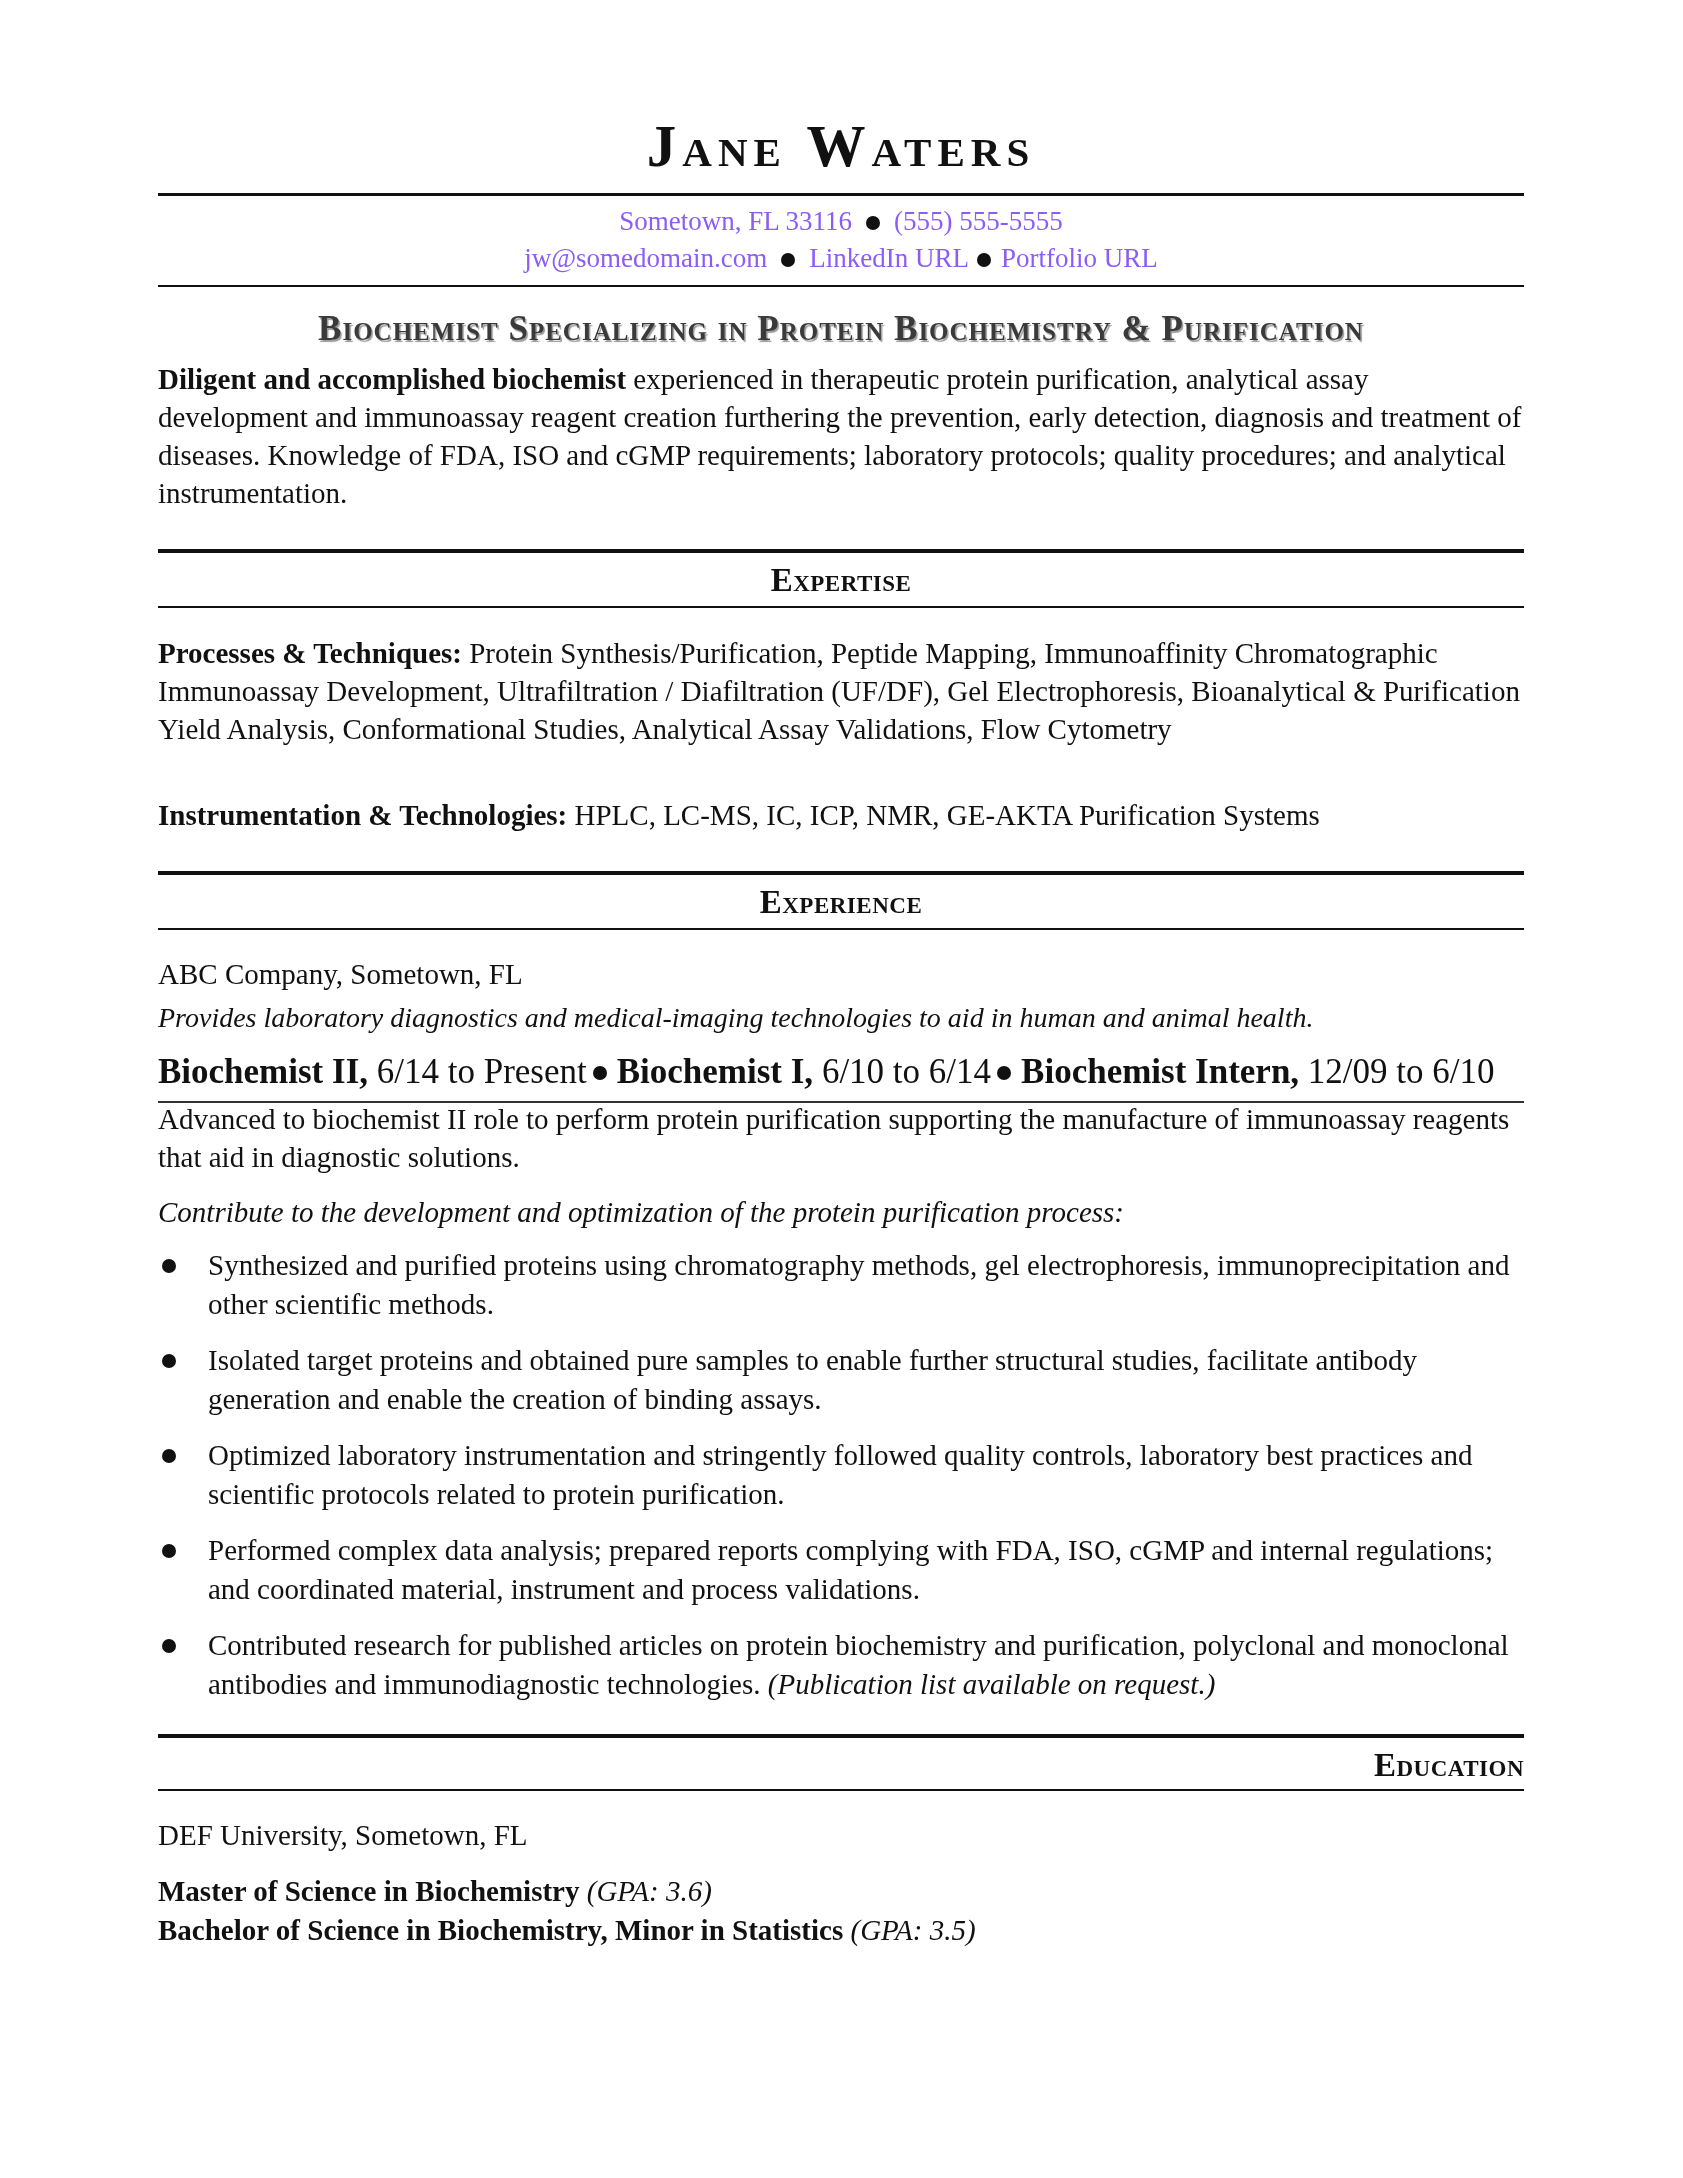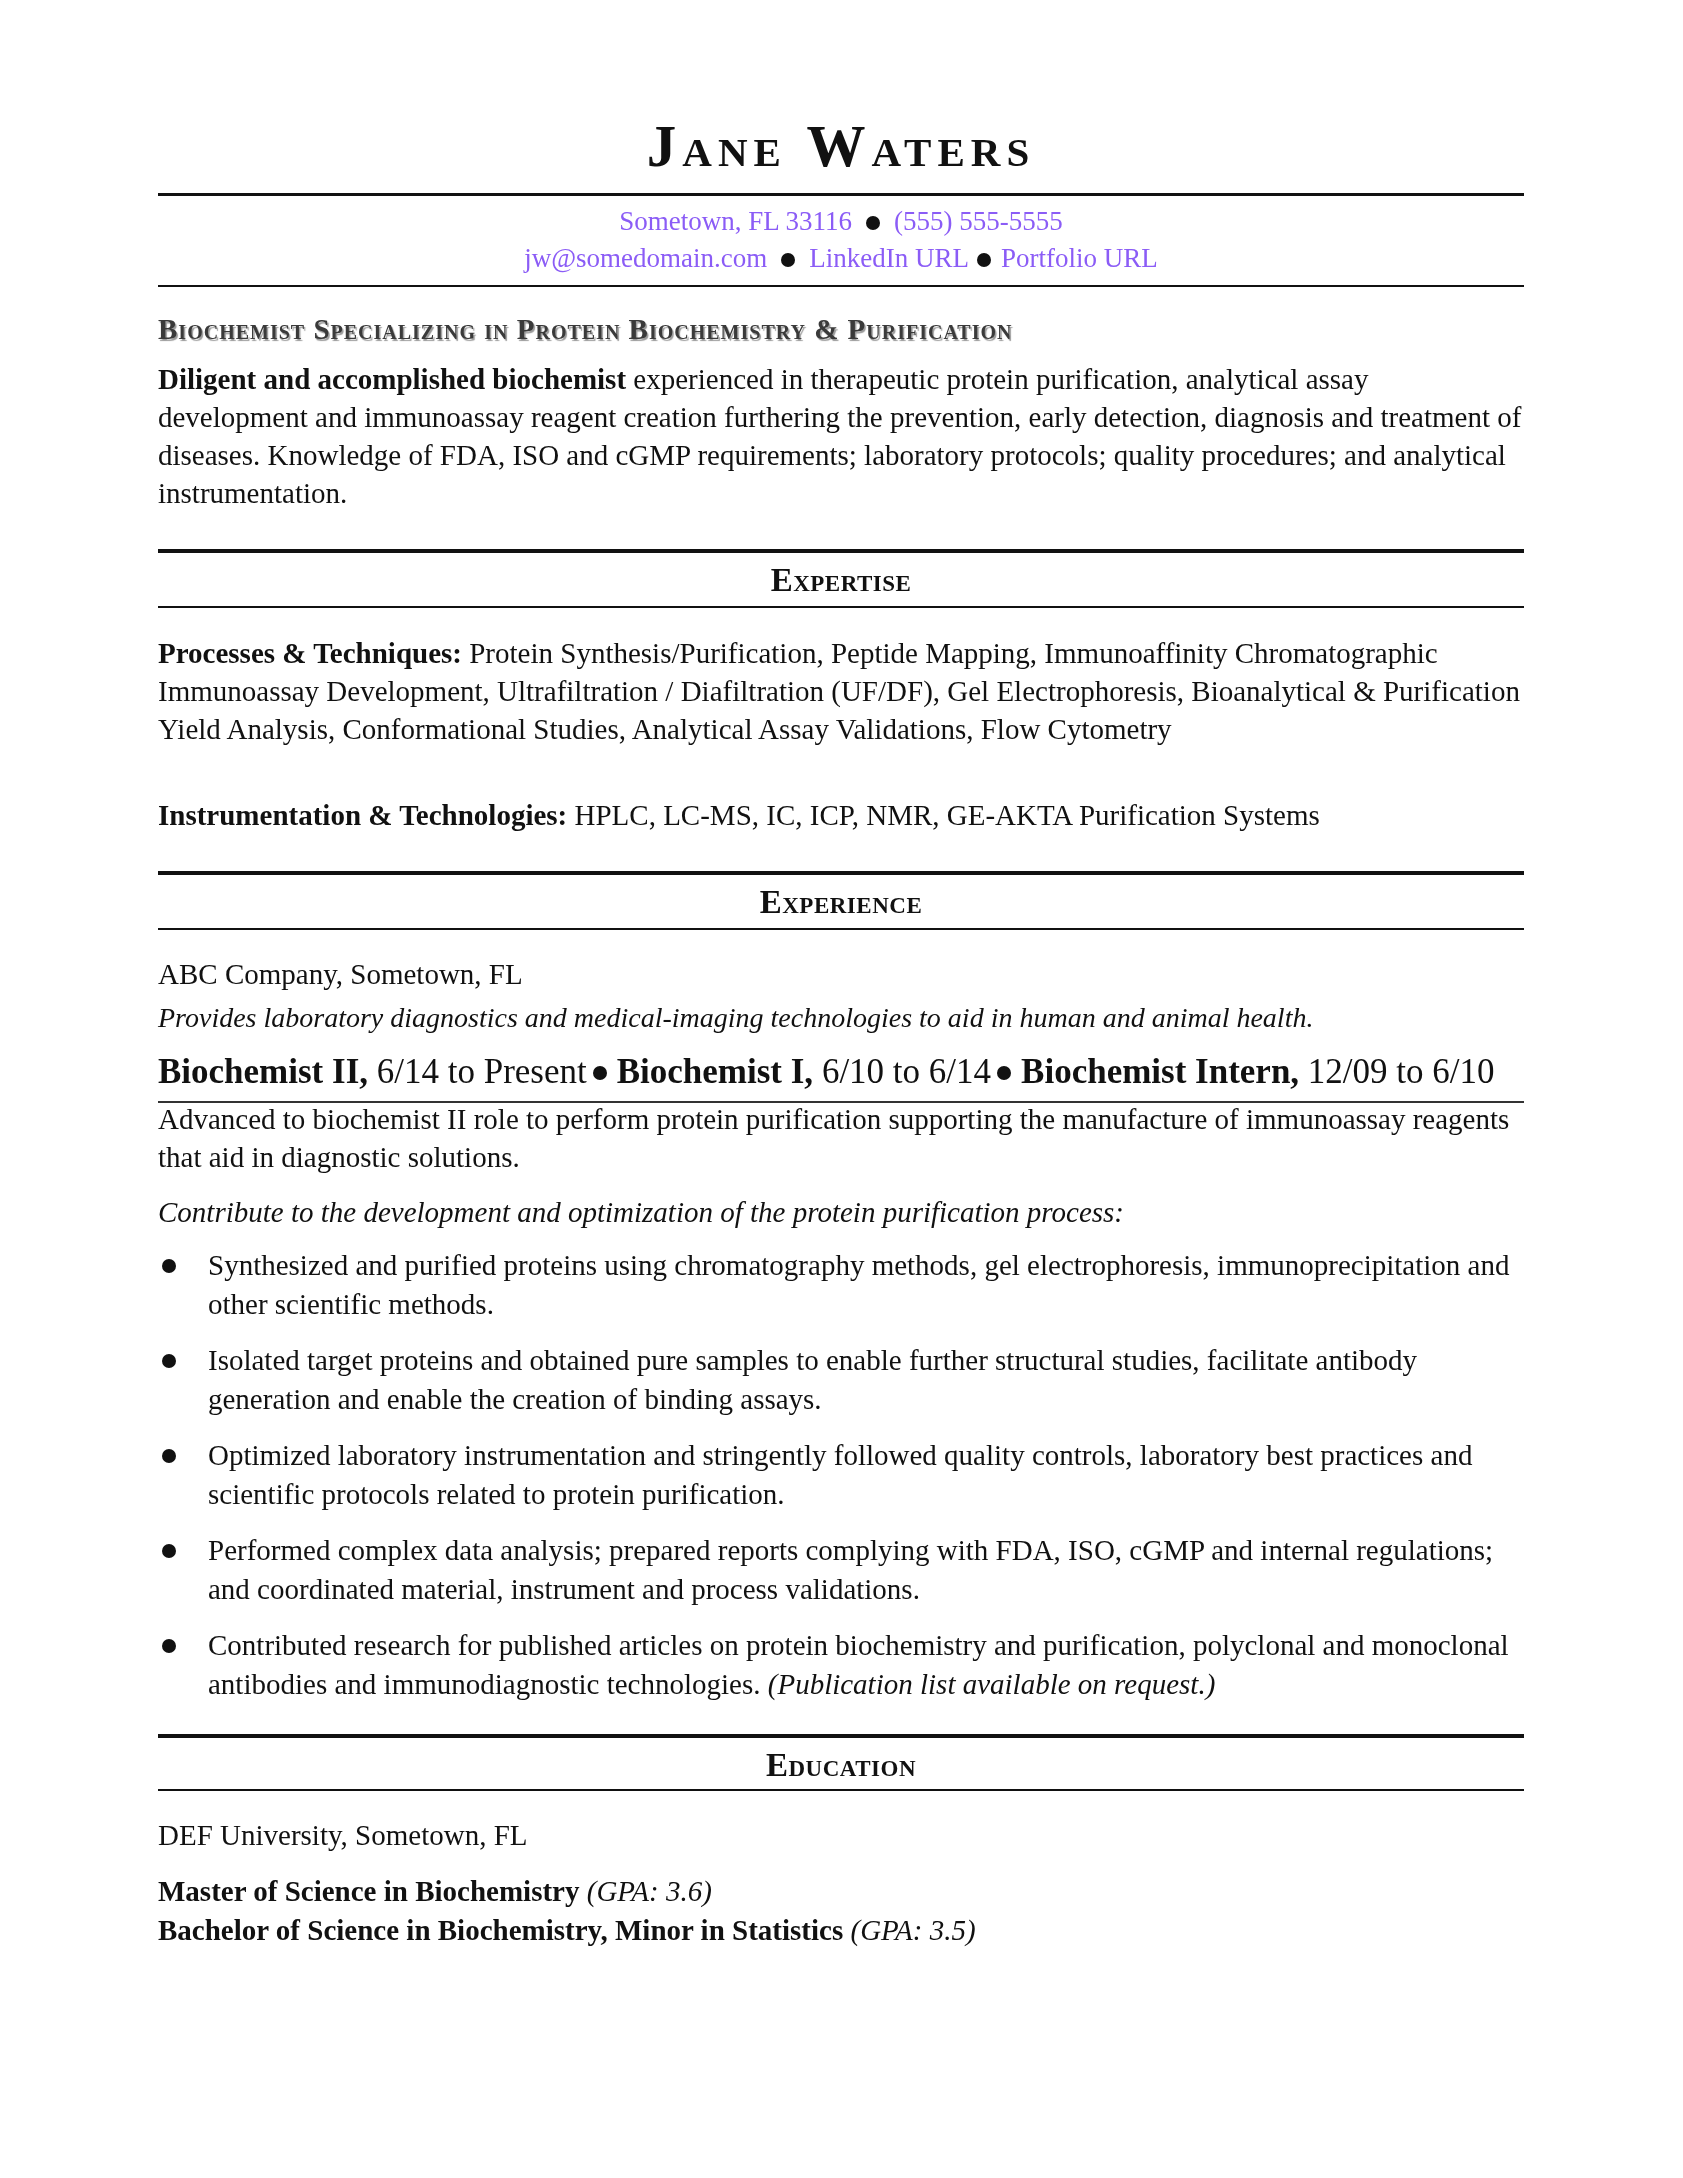--- a/index.html
+++ b/index.html
@@ -5,21 +5,21 @@
     html, body { margin: 0; padding: 0; background: #ffffff; }
     body { width: 1683px; height: 2178px; position: relative; overflow: hidden;
       font-family: "Liberation Serif", "DejaVu Serif", serif; color: #111; }
     .page { position: absolute; left: 158px; top: 0; width: 1366px; }
     .abs { position: absolute; left: 0; width: 1366px; }
     .center { text-align: center; }
     .name { top: 117px; font-size: 59px; font-weight: bold; letter-spacing: 6px; font-variant: small-caps; line-height: 59px; color: #111; }
     .rule { position: absolute; left: 0; width: 1366px; background: #111; }
     .contact { font-size: 27px; line-height: 30px; color: #8b5cf6; }
     .dot { display: inline-block; width: 14px; height: 14px; border-radius: 50%; background: #111; margin: 0 14px 2px 14px; vertical-align: middle; }
-    .headline { top: 309px; font-size: 29px; font-weight: bold; font-variant: small-caps; letter-spacing: 1px; color: #3a3a3a; text-shadow: 1.5px 1.5px 1px #9a9a9a; line-height: 40px; white-space: nowrap; }
+    .headline { top: 309px; font-size: 35px; font-weight: bold; font-variant: small-caps; letter-spacing: 1px; color: #3a3a3a; text-shadow: 1.5px 1.5px 1px #9a9a9a; line-height: 40px; white-space: nowrap; text-align: center; }
     .para { font-size: 29px; line-height: 38px; }
     .para b { font-weight: bold; }
     .sechead { font-size: 33px; font-weight: bold; font-variant: small-caps; line-height: 36px; text-align: center; letter-spacing: 0.5px; }
     .ital { font-style: italic; }
     .bullets { list-style: none; margin: 0; padding: 0; }
     .bullets li { position: relative; padding-left: 50px; font-size: 29px; line-height: 39px; margin-bottom: 17px; }
     .bullets li .bdot { position: absolute; left: 4px; top: 13px; width: 14px; height: 14px; border-radius: 50%; background: #111; }
     .titles { font-size: 35px; line-height: 34px; white-space: nowrap; }
     .titles .tdot { display: inline-block; width: 14px; height: 14px; border-radius: 50%; background: #111; margin: 0 10px 3px 6px; vertical-align: middle; }
   </style>
@@ -73,21 +73,21 @@
 
   <ul class="abs bullets" style="top:1246px;">
     <li><span class="bdot"></span><span>Synthesized and purified proteins using chromatography methods, gel electrophoresis, immunoprecipitation and other scientific methods.</span></li>
     <li><span class="bdot"></span><span>Isolated target proteins and obtained pure samples to enable further structural studies, facilitate antibody generation and enable the creation of binding assays.</span></li>
     <li><span class="bdot"></span><span>Optimized laboratory instrumentation and stringently followed quality controls, laboratory best practices and scientific protocols related to protein purification.</span></li>
     <li><span class="bdot"></span><span>Performed complex data analysis; prepared reports complying with FDA, ISO, cGMP and internal regulations; and coordinated material, instrument and process validations.</span></li>
     <li><span class="bdot"></span><span>Contributed research for published articles on protein biochemistry and purification, polyclonal and monoclonal antibodies and immunodiagnostic technologies. </span><span class="ital">(Publication list available on request.)</span></li>
   </ul>
 
   <div class="rule" style="top:1734px;height:4px;"></div>
-  <div class="abs sechead" style="top:1747px;">Education</div>
+  <div class="abs sechead" style="top:1747px;text-align:right;">Education</div>
   <div class="rule" style="top:1789px;height:2px;"></div>
 
   <div class="abs para" style="top:1816px;">DEF University, Sometown, FL</div>
   <div class="abs para" style="top:1872px;">
     <b>Master of Science in Biochemistry</b><span class="ital"> (GPA: 3.6)</span>
   </div>
   <div class="abs para" style="top:1911px;">
     <b>Bachelor of Science in Biochemistry, Minor in Statistics</b><span class="ital"> (GPA: 3.5)</span>
   </div>
 

